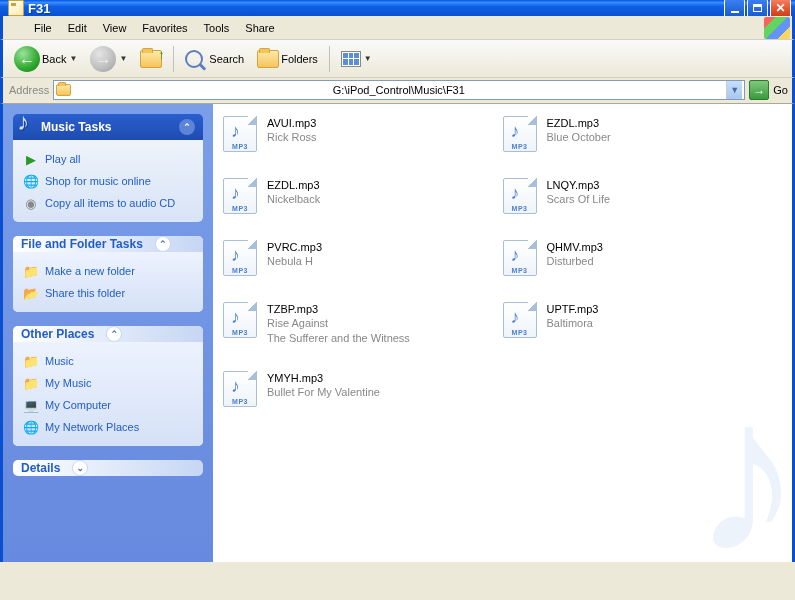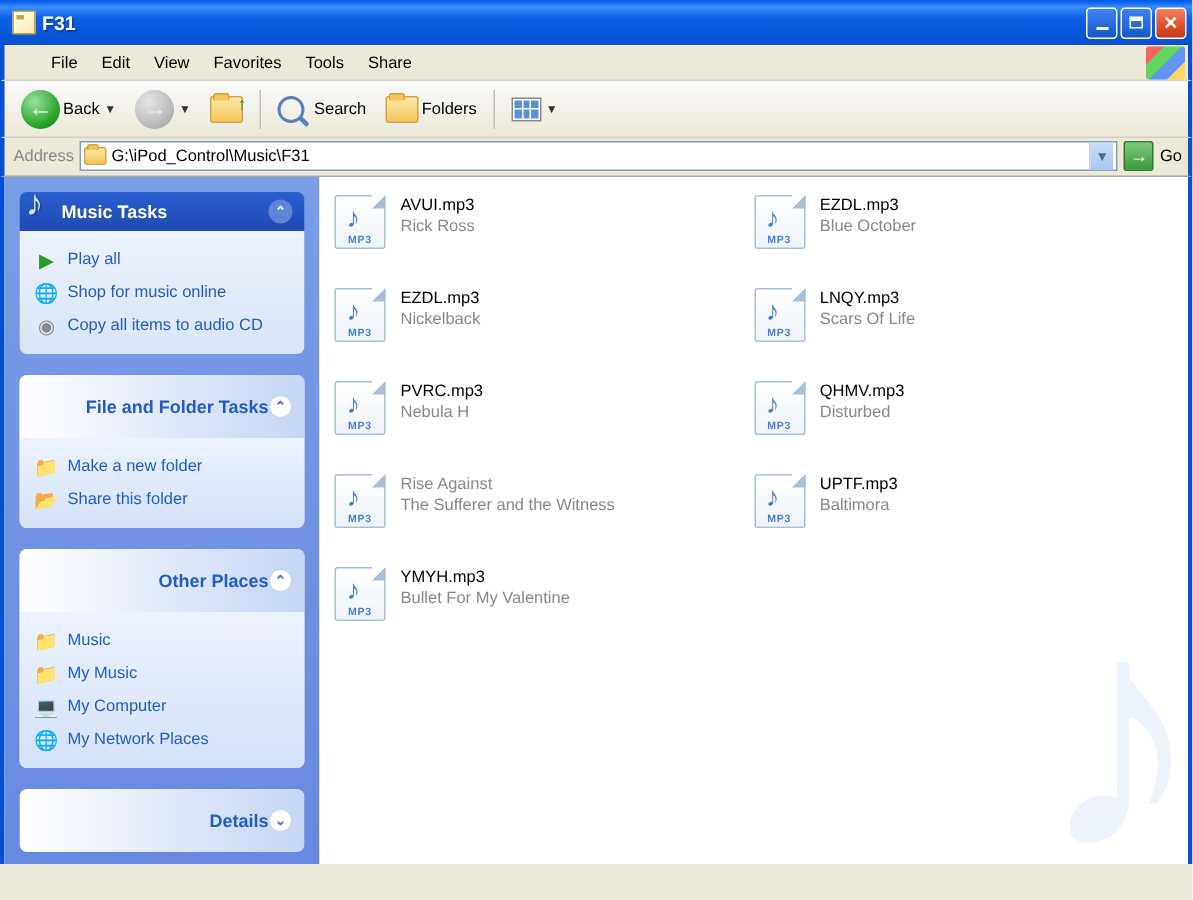--- a/index.html
+++ b/index.html
@@ -1,19 +1,19 @@
 <!DOCTYPE html>
 <html><head>
 <meta charset="utf-8">
 <style>
 * { box-sizing: border-box; margin: 0; padding: 0; }
 body { font-family: Tahoma, sans-serif; font-size: 11px; background: #ece9d8; width: 795px; height: 600px; overflow: hidden; position: relative; }
 
 
-.titlebar { height: 30px; background: linear-gradient(to bottom, #0058e6 0%, #1e6ff0 8%, #3a8dff 15%, #0e60e6 40%, #0a4fd0 100%); display: flex; align-items: center; padding: 0 4px; color: #fff; }
+.titlebar { height: 16px; background: linear-gradient(to bottom, #0058e6 0%, #1e6ff0 8%, #3a8dff 15%, #0e60e6 40%, #0a4fd0 100%); display: flex; align-items: center; padding: 0 4px; color: #fff; }
 .titlebar-icon { width: 16px; height: 16px; margin: 0 4px; background: linear-gradient(135deg,#fff,#ffe9a8); border:1px solid #c9a63a; border-radius:1px; position:relative; }
 .titlebar-icon::before { content:""; position:absolute; left:2px; top:2px; width:5px; height:3px; background:#c9a63a; }
 .titlebar-title { font-weight: bold; font-size: 13px; flex: 1; text-shadow: 1px 1px 1px rgba(0,0,0,.3); }
 .win-btns { display: flex; gap: 2px; }
 .win-btn { width: 21px; height: 21px; border: 1px solid #fff; border-radius: 3px; display: flex; align-items: center; justify-content: center; font-family: Arial; font-weight: bold; font-size: 12px; color: #fff; cursor: pointer; }
 .win-btn.min, .win-btn.max { background: linear-gradient(to bottom,#3c81f3,#1557c9); }
 .win-btn.close { background: linear-gradient(to bottom,#f48467,#e4572e,#c43a17); }
 .win-btn.min span { width:8px; height:2px; background:#fff; margin-top:8px; }
 .win-btn.max span { width:9px; height:8px; border:1.5px solid #fff; border-top-width:3px; }
 
@@ -33,42 +33,42 @@
 .dd-arrow { font-size:8px; color:#333; margin-left:1px; }
 .folder-ico { width:22px; height:18px; background: linear-gradient(to bottom,#fde9a8,#f5c45a); border:1px solid #d4a43c; border-radius:2px; position:relative; }
 .folder-ico::before { content:""; position:absolute; top:-3px; left:1px; width:9px; height:4px; background:#f5c45a; border:1px solid #d4a43c; border-bottom:none; border-radius:2px 2px 0 0; }
 .folder-ico.up::after { content:"↑"; position:absolute; right:-3px; top:-3px; color:#2a8a2a; font-weight:bold; font-size:12px; }
 .search-ico { width:18px; height:18px; border:2.5px solid #5a7fbf; border-radius:50%; position:relative; }
 .search-ico::after { content:""; position:absolute; width:2.5px; height:8px; background:#5a7fbf; transform:rotate(-45deg); bottom:-5px; right:-2px; border-radius:1px; }
 .views-ico { width:20px; height:16px; border:1px solid #888; background:#fff; display:grid; grid-template-columns:1fr 1fr 1fr; grid-template-rows:1fr 1fr; gap:1px; padding:1px; }
 .views-ico span { background:#5a8fd8; }
 
 
-.addressbar { height: 26px; background: #ece9d8; display: flex; align-items: center; padding: 2px 4px 4px 6px; gap:4px; border-bottom: 1px solid #aca899; border-left:3px solid #0a4fd0; border-right:3px solid #0a4fd0;}
+.addressbar { height: 26px; background: #ece9d8; display: flex; align-items: center; padding: 2px 4px 4px 6px; gap:4px; border-bottom: 1px solid #aca899; border-left:3px solid #0a4fd0; border-right:3px solid #0a4fd0;text-align:center;}
 .addr-label { color:#888; }
 .addr-input { flex:1; height:20px; border:1px solid #7f9db9; background:#fff; display:flex; align-items:center; padding:0 2px; gap:3px; }
 .addr-input .folder-ico { width:15px; height:12px; }
 .addr-input .folder-ico::before { width:6px; height:3px; }
 .addr-dd { width:16px; height:18px; border-left:1px solid #ccc; display:flex; align-items:center; justify-content:center; background: linear-gradient(to bottom,#c7ddf9,#a8c8f0); font-size:9px; color:#4a6a99;}
 .go-btn { width:20px; height:20px; background: linear-gradient(to bottom,#7fc97f,#3a9a3a); border:1px solid #2a7a2a; border-radius:2px; display:flex; align-items:center; justify-content:center; color:#fff; font-size:12px; }
 
 
 .main { display:flex; height: 458px; background:#fff; border-left:3px solid #0a4fd0; border-right:3px solid #0a4fd0; }
 
 
 .sidebar { width: 210px; background: linear-gradient(to bottom,#7a9ee8 0%, #6789df 100%); padding: 10px; overflow:hidden; }
 .music-panel { border-radius: 5px; overflow:hidden; margin-bottom:14px; }
 .music-head { background: linear-gradient(to bottom,#2a5fcf,#1e4bb0); color:#fff; padding: 5px 8px 5px 28px; font-weight:bold; font-size:12px; display:flex; align-items:center; justify-content:space-between; position:relative;}
 .note-ico { position:absolute; left:4px; top:-6px; font-size:24px; color:#cde0ff; text-shadow:1px 1px 1px rgba(0,0,0,.3);}
 .chevron { width:16px; height:16px; border-radius:50%; background:#5d84d7; display:flex; align-items:center; justify-content:center; font-size:9px; color:#fff; cursor:pointer;}
 .music-body { background: linear-gradient(to bottom,#eef3fb,#d8e4f7); padding: 8px 10px; }
 .music-body .item { display:flex; align-items:center; gap:6px; padding:3px 0; color:#215dc6; cursor:pointer; }
 
 .panel { background:#eef3fd; border-radius:5px; margin-bottom:14px; overflow:hidden;}
-.panel-head { background: linear-gradient(to right,#fff,#c6d6f3); padding: 13px 8px; font-weight:bold; color:#215dc6; font-size:12px; display:flex; justify-content:flex-end; align-items:center;}
+.panel-head { background: linear-gradient(to right,#fff,#c6d6f3); padding: 0 8px; font-weight:bold; color:#215dc6; font-size:12px; display:flex; justify-content:flex-start; align-items:center;gap:12px;}
 .panel-head .chevron { background:#fff; color:#4a6fb9; border:1px solid #c6d6f3;}
 .panel-body { padding: 8px 10px; background: linear-gradient(to bottom,#edf3fe,#d5e1f7);}
 .panel-body .item { display:flex; align-items:center; gap:6px; padding:3px 0; color:#215dc6; cursor:pointer;}
 
 .mini-ico { width:16px; height:16px; display:flex; align-items:center; justify-content:center; font-size:13px;}
 
 
 .content { flex:1; background:#fff; padding: 12px 10px; position:relative; overflow:hidden;}
 .bg-note { position:absolute; right:-10px; bottom:-40px; font-size:220px; color:#edf3fb; pointer-events:none; user-select:none;}
 .file-grid { display:grid; grid-template-columns: 1fr 1fr; column-gap: 0; row-gap: 26px; position:relative; z-index:1;}
@@ -299,20 +299,21 @@
           <div class="file-text">
             <div class="file-name">QHMV.mp3</div>
             <div class="file-meta">Disturbed</div>
           </div>
         </div>
         <div class="file-item">
           <div class="mp3-ico">
             <span class="mp3-label">MP3</span>
           </div>
           <div class="file-text">
+            <div class="file-name">TZBP.mp3</div>
             <div class="file-meta">Rise Against</div>
             <div class="file-meta">The Sufferer and the Witness</div>
           </div>
         </div>
         <div class="file-item">
           <div class="mp3-ico">
             <span class="mp3-label">MP3</span>
           </div>
           <div class="file-text">
             <div class="file-name">UPTF.mp3</div>

